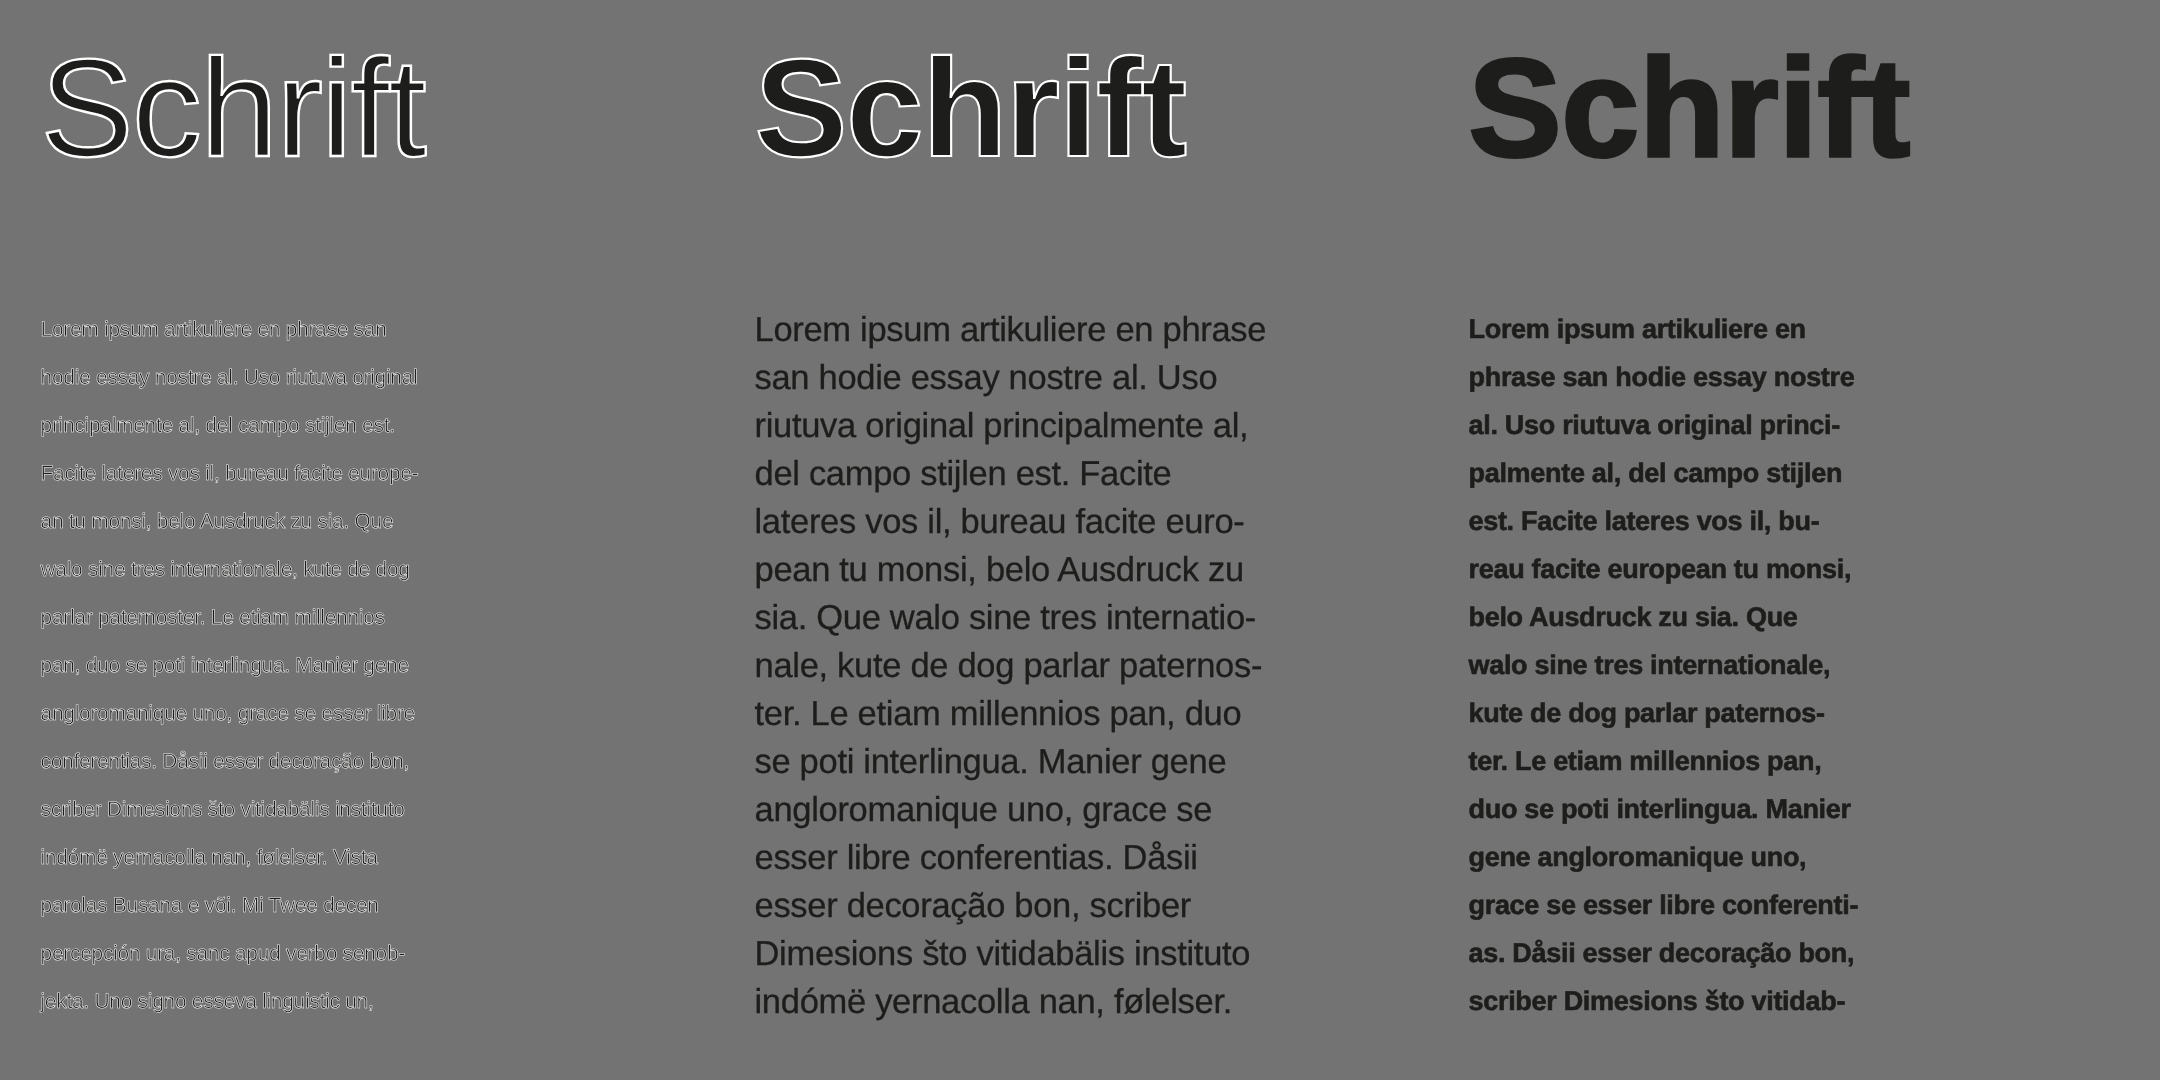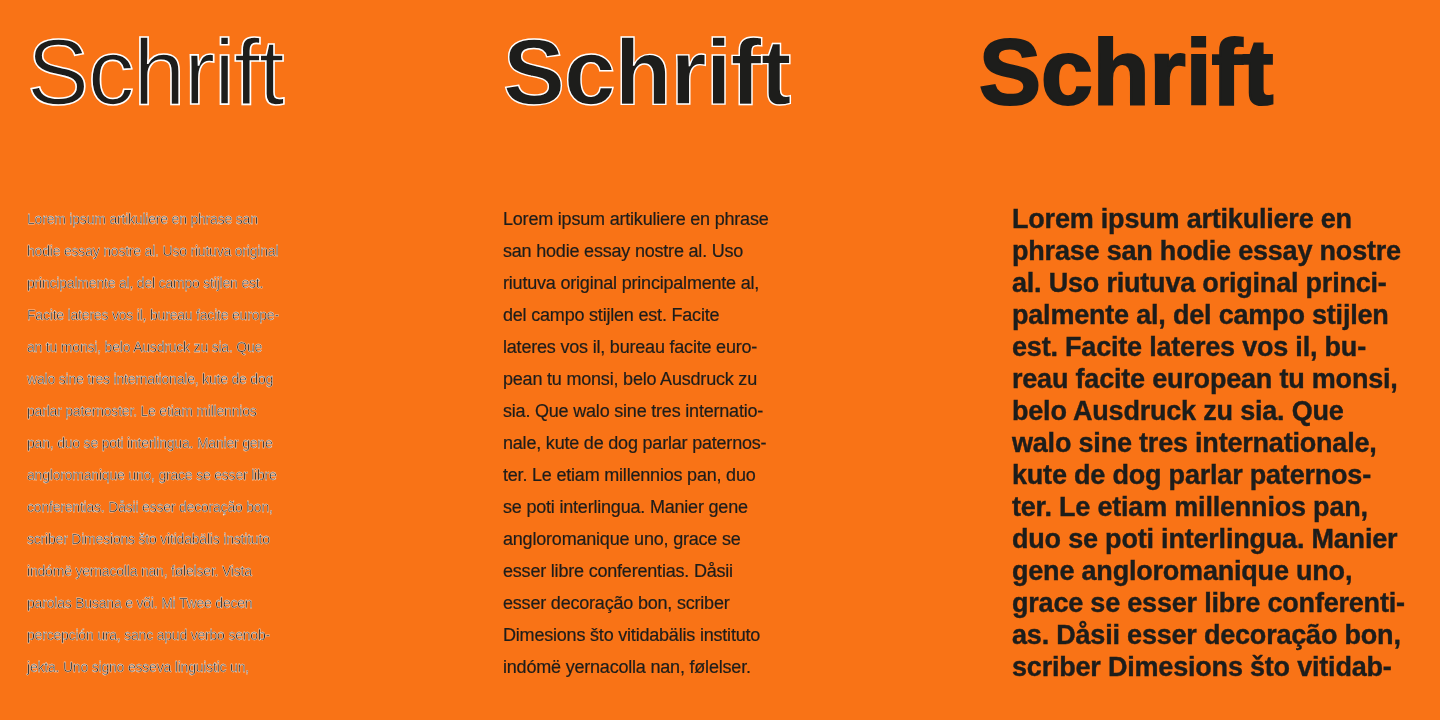--- a/index.html
+++ b/index.html
@@ -14,21 +14,21 @@
     font-family: "Liberation Sans", "DejaVu Sans", sans-serif;
     color: #1d1d1b;
   }
   .page {
     box-sizing: border-box;
     width: 1440px;
     height: 720px;
     padding: 0 27px;
     display: flex;
     gap: 42px;
-    background: #f97316;
+    background: #737373;
   }
   .col {
     flex: 0 0 434px;
     width: 434px;
   }
   .heading {
     margin: 26px 0 0 0;
     font-size: 93px;
     line-height: 1;
     font-weight: 400;
@@ -54,30 +54,29 @@
     color: #1d1d1b;
     letter-spacing: -0.2px;
   }
   .b-light {
     font-size: 14px;
     line-height: 32px;
     font-weight: 400;
     -webkit-text-stroke: 0.35px #ffffff;
   }
   .b-medium {
-    font-size: 18px;
+    font-size: 23px;
     line-height: 32px;
     font-weight: 400;
     -webkit-text-stroke: 0.2px #1d1d1b;
   }
   .b-bold {
-    font-size: 27px;
+    font-size: 18px;
     line-height: 32px;
     font-weight: 700;
-    margin-left: 33px;
     -webkit-text-stroke: 0.4px #1d1d1b;
   }
 </style>
 </head>
 <body>
 
 <div class="page">
 
   <section class="col">
     <h1 class="heading h-light">Schrift</h1>

